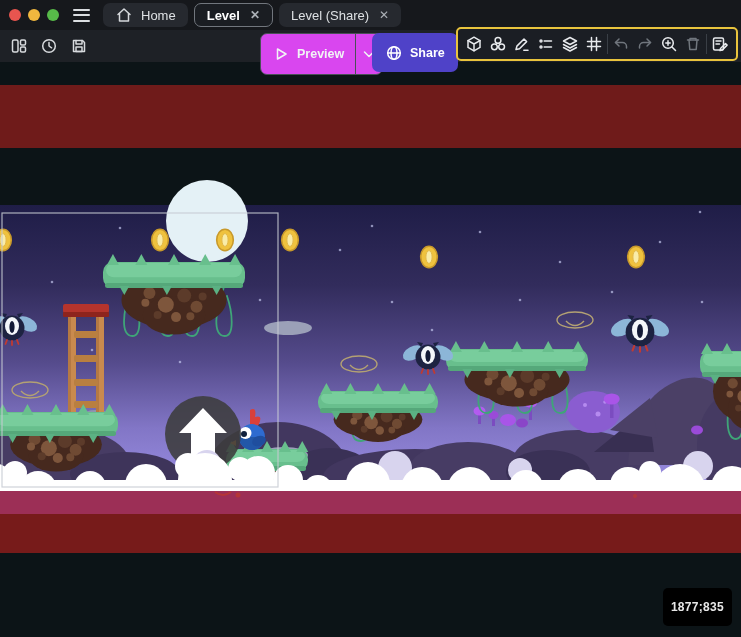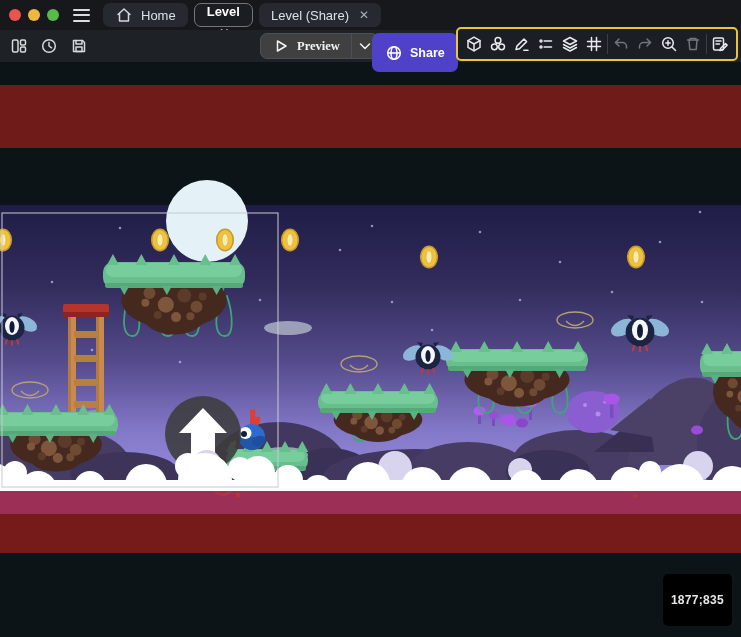--- a/index.html
+++ b/index.html
@@ -18,32 +18,32 @@
   .tl-group{display:flex;gap:7px;padding-left:9px;}
   .tl{width:12px;height:12px;border-radius:50%;}
   .hamburger{margin-left:14px;display:flex;flex-direction:column;gap:3.5px;cursor:pointer;}
   .hamburger span{width:17px;height:2px;background:#DADDE0;border-radius:1px;}
   .tabs{display:flex;gap:6px;margin-left:13px;align-items:center;height:30px;text-align:right;}
   .tab{
     height:24px;box-sizing:border-box;display:flex;align-items:center;gap:8px;
     padding:0 12px;border-radius:7px;background:#26292F;color:#DDE0E3;
     font-size:13px;cursor:pointer;white-space:nowrap;
   }
-  .tab.active{background:#1A1D22;border:1px solid #71767D;font-weight:700;color:#FFFFFF;flex-direction:column;}
+  .tab.active{background:#1A1D22;border:1px solid #71767D;font-weight:700;color:#FFFFFF;}
   .tab .x{color:#ABB0B6;font-size:12px;line-height:1;margin-left:2px;}
   .tab svg{color:#D5D8DB;}
 
   
   .toolbar{position:absolute;top:30px;left:0;right:0;height:32px;background:#1E2126;z-index:5;}
   .tb-left{position:absolute;left:10px;top:7px;display:flex;gap:12px;color:#D7DADD;}
   .tbtn{cursor:pointer;display:flex;align-items:center;justify-content:center;}
   .btn-preview{
-    position:absolute;left:260px;top:3px;height:26px;box-sizing:border-box;
+    position:absolute;left:260px;top:3px;height:42px;box-sizing:border-box;
     display:flex;align-items:stretch;border:1px solid #4A5058;border-radius:7px;
-    background:#404040;color:#F1F3F5;overflow:hidden;cursor:pointer;font-family:Liberation Serif, serif;
+    background:#d946ef;color:#F1F3F5;overflow:hidden;cursor:pointer;
   }
   .btn-preview .main{display:flex;align-items:center;gap:7px;padding:0 11px;font-size:12.5px;font-weight:700;}
   .btn-preview .sep{width:1px;background:#4A5058;}
   .btn-preview .caret{width:26px;display:flex;align-items:center;justify-content:center;}
   .btn-share{
     position:absolute;left:372px;top:3px;height:39px;display:flex;align-items:center;gap:7px;
     padding:0 13px;border-radius:7px;background:#4F42C8;color:#fff;
     font-size:12.5px;font-weight:700;cursor:pointer;border:none;
   }
   .hl-group{
@@ -51,21 +51,21 @@
     border:2px solid #E9C43D;border-radius:5px;background:#1B1E24;
     display:flex;align-items:center;justify-content:space-between;padding:0 5px;z-index:6;
   }
   .hbtn{width:22px;height:24px;display:flex;align-items:center;justify-content:center;color:#E8EAED;cursor:pointer;}
   .hbtn.disabled{color:#70767D;}
   .hl-sep{width:1px;height:20px;background:#3A3F46;}
 
   
   .coords{
     position:absolute;right:9px;bottom:11px;background:#000;color:#E8E8E8;
-    font-size:12px;font-weight:700;padding:19px 8px;border-radius:5px;z-index:4;letter-spacing:.3px;
+    font-size:12px;font-weight:700;padding:12px 8px;border-radius:5px;z-index:4;letter-spacing:.3px;
   }
 </style>
 </head>
 <body>
 
 <svg id="scene" width="741" height="637" viewBox="0 0 741 637">
   <defs>
     <linearGradient id="skyg" x1="0" y1="0" x2="0" y2="1">
       <stop offset="0" stop-color="#1F1D47"></stop>
       <stop offset="0.28" stop-color="#322C5C"></stop>

